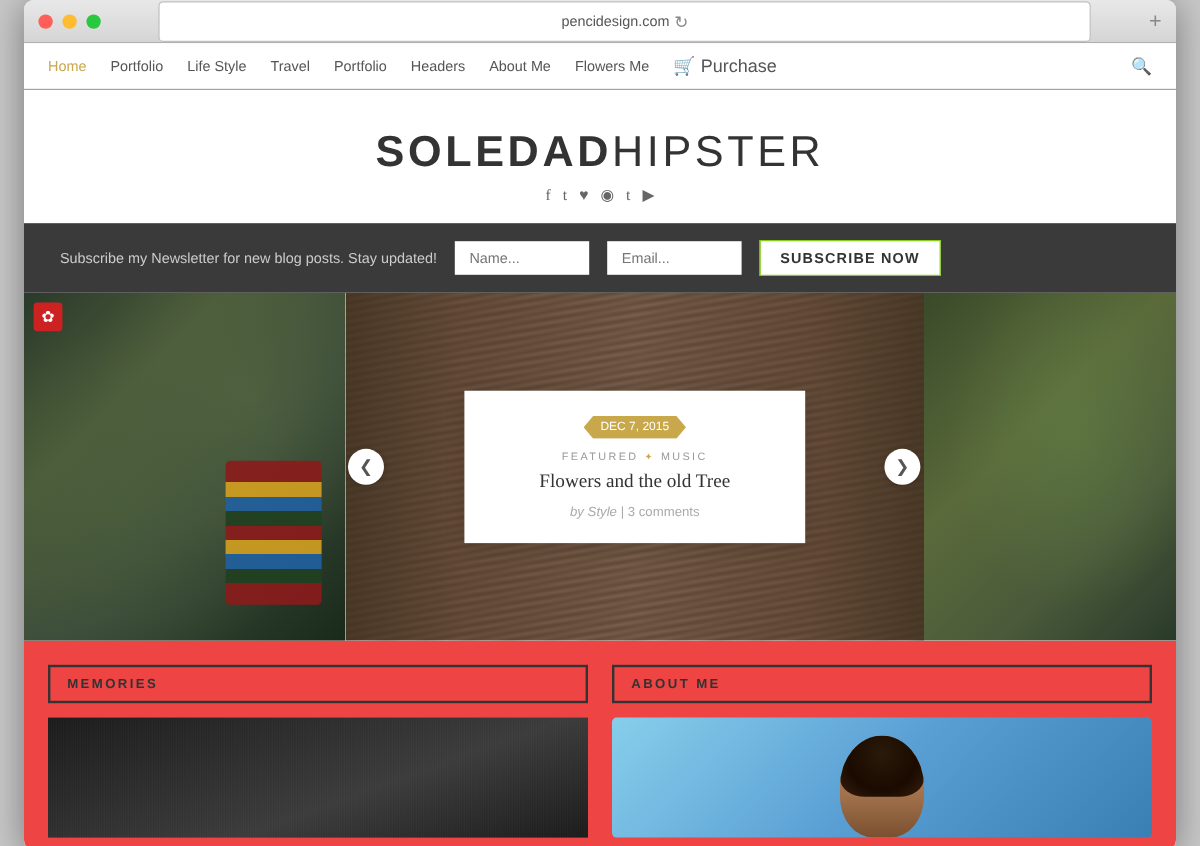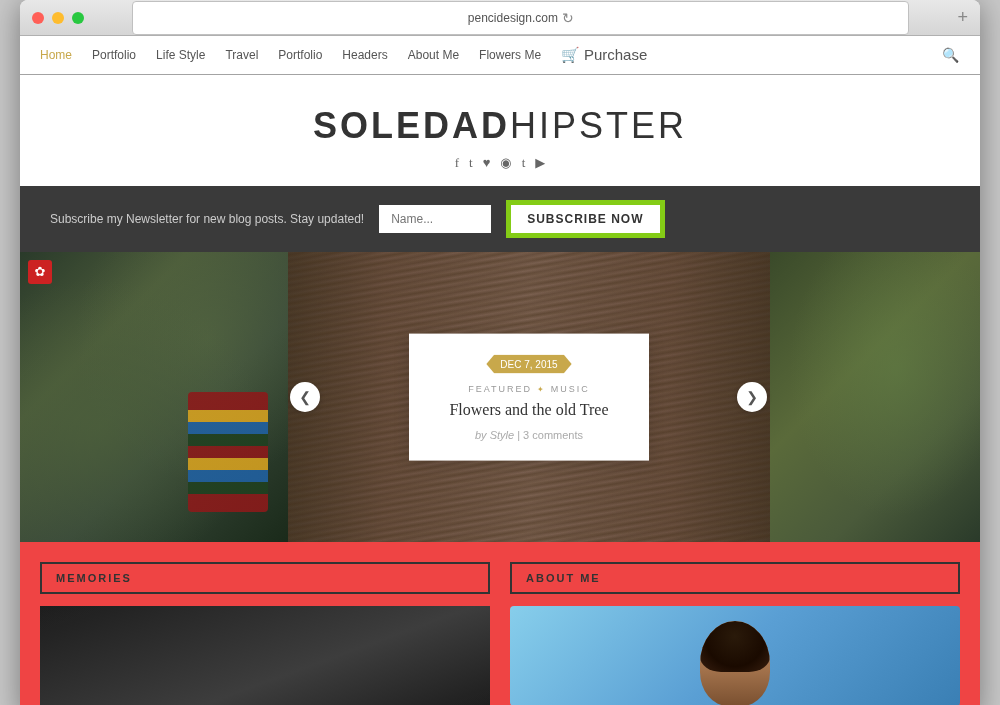--- a/index.html
+++ b/index.html
@@ -144,21 +144,21 @@
       padding: 7px 12px;
       border: none;
       font-size: 12px;
       font-family: Arial, sans-serif;
       color: #999;
       width: 112px;
       outline: none;
     }
     .newsletter-btn {
       background: white;
-      border: 5px solid #84cc16;
+      border: 1px solid #84cc16;
       padding: 7px 16px;
       font-size: 12px;
       font-family: Arial, sans-serif;
       font-weight: 600;
       letter-spacing: 1px;
       color: #333;
       cursor: pointer;
       white-space: nowrap;
     }
 
@@ -270,21 +270,21 @@
 
     
     .slider-card {
       position: absolute;
       top: 50%;
       left: 50%;
       transform: translate(-50%, -50%);
       background: white;
       padding: 20px 30px;
       text-align: center;
-      width: 240px;
+      width: 284px;
       box-shadow: 0 2px 15px rgba(0,0,0,0.15);
       z-index: 5;
     }
     .card-date-badge {
       background: #c8a84b;
       color: white;
       font-size: 10px;
       font-family: Arial, sans-serif;
       padding: 4px 14px;
       display: inline-block;
@@ -457,20 +457,21 @@
         <span>♥</span>
         <span>◉</span>
         <span>t</span>
         <span>▶</span>
       </div>
     </div>
 
     <div class="newsletter-bar">
       <span class="newsletter-text">Subscribe my Newsletter for new blog posts. Stay updated!</span>
       <input class="newsletter-input" type="text" placeholder="Name..." style="">
+      <input class="newsletter-input" type="email" placeholder="Email..." style="">
       <button class="newsletter-btn">SUBSCRIBE NOW</button>
     </div>
 
     <div class="slider-section">
 
       <div class="gear-icon">
         <span>✿</span>
       </div>
 
       <div class="slide-panel left">

